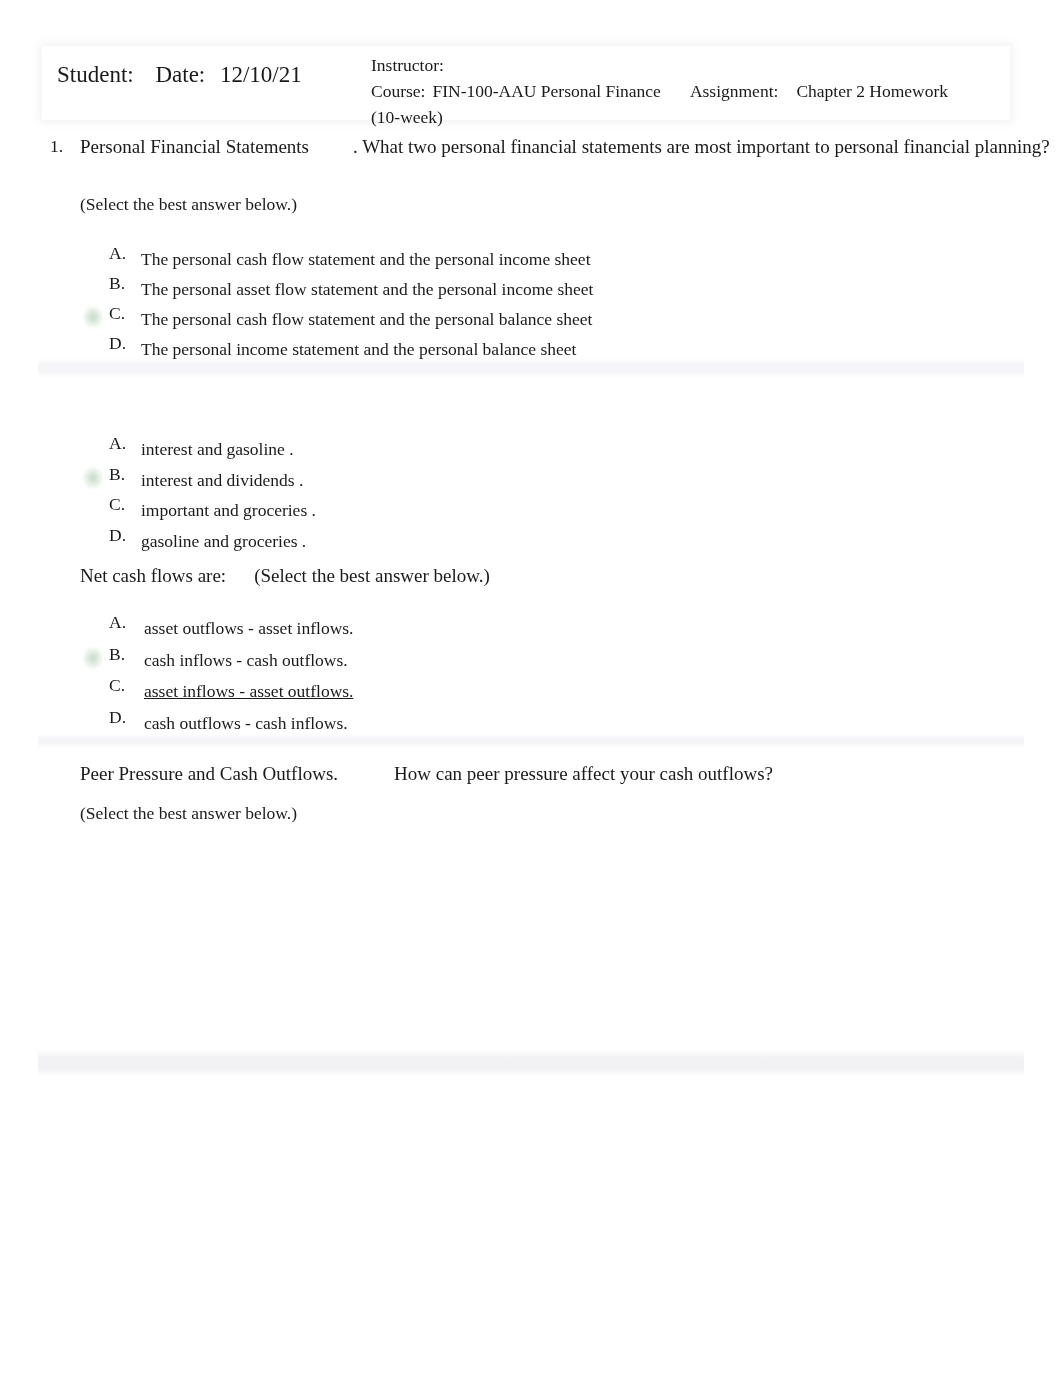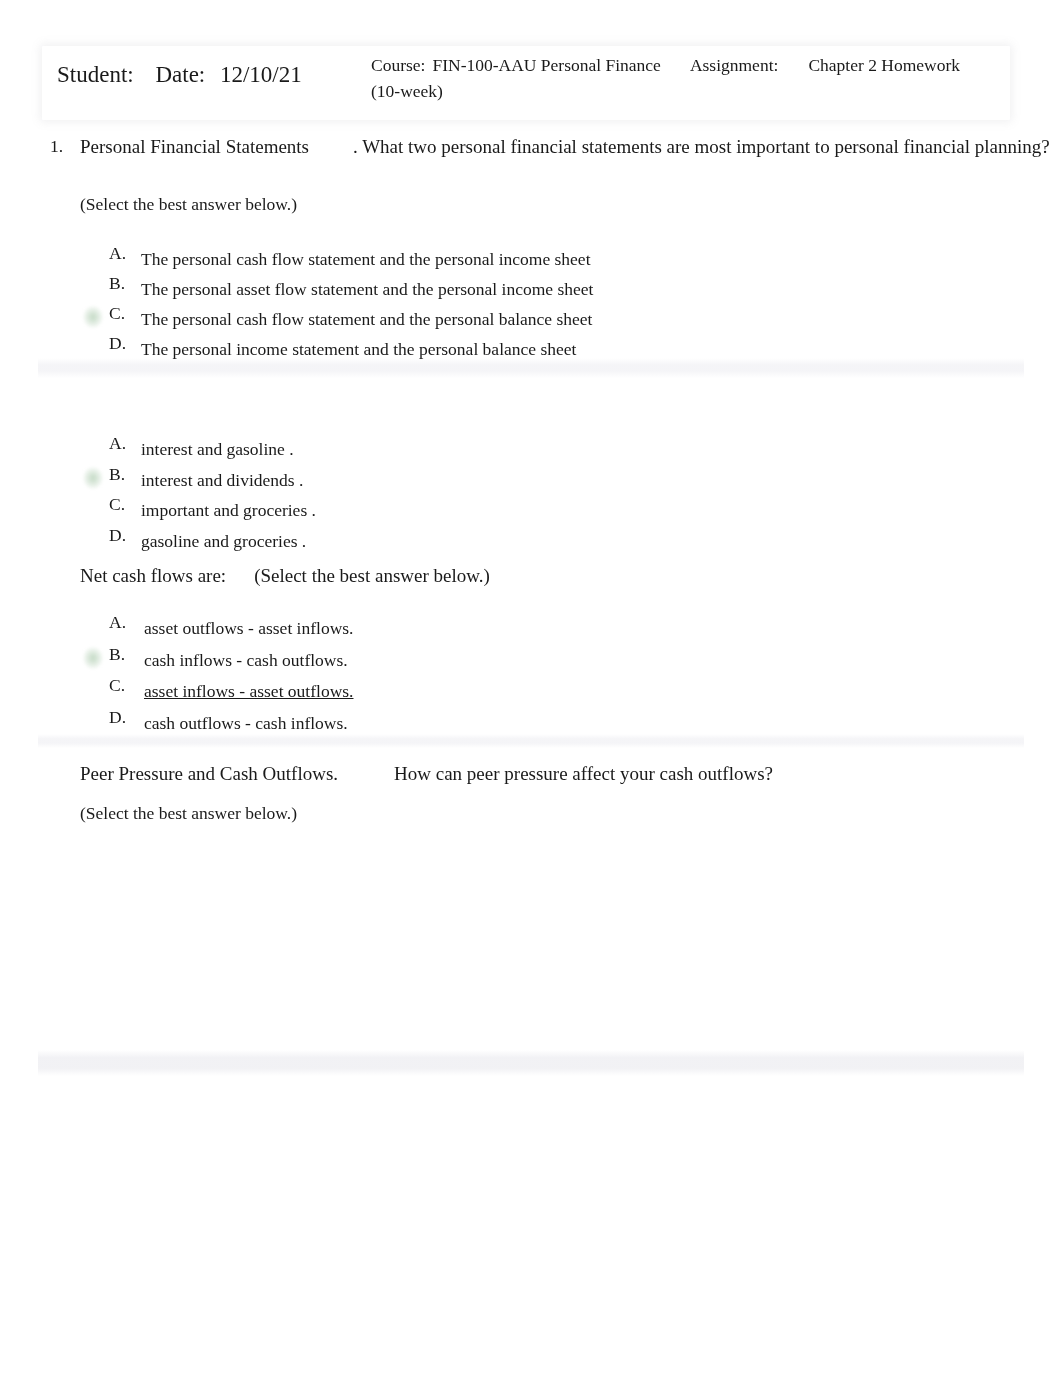--- a/index.html
+++ b/index.html
@@ -48,21 +48,21 @@
     position: absolute;
     left: 329px;
     top: 6px;
     font-size: 17.5px;
     line-height: 26px;
   }
   .header-right .row { white-space: nowrap; }
   .hdr-key { display: inline-block; }
   .hdr-instructor-key { margin-right: 6px; }
   .hdr-course-key { margin-right: 7px; }
-  .hdr-assign-key { margin-left: 29px; margin-right: 30px; }
+  .hdr-assign-key { margin-left: 29px; margin-right: 18px; }
 
   
   .divider {
     position: absolute;
     left: 38px;
     width: 986px;
     height: 20px;
     background: linear-gradient(to bottom,
                 rgba(246,246,248,0) 0%,
                 rgba(243,243,246,0.85) 35%,
@@ -152,20 +152,23 @@
 
   <div class="header-box">
     <div class="header-left">
       <span class="lbl">Student:</span>
       <span class="date-lbl">Date:</span>
       <span>12/10/21</span>
     </div>
 
     <div class="header-right">
       <div class="row">
+        <span class="hdr-key hdr-instructor-key">Instructor:</span><span></span>
+      </div>
+      <div class="row">
         <span class="hdr-key hdr-course-key">Course:</span><span>FIN-100-AAU Personal Finance</span><span class="hdr-assign-key">Assignment:</span><span>Chapter 2 Homework</span>
       </div>
       <div class="row">
         <span>(10-week)</span>
       </div>
     </div>
   </div>
 
   <div class="q-number" style="top:136px;">1.</div>
 

